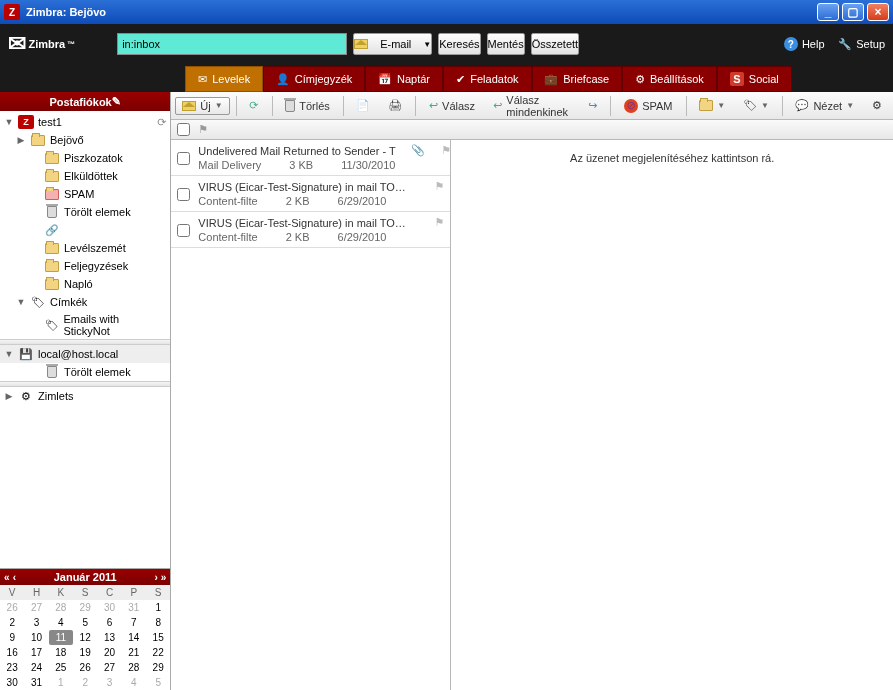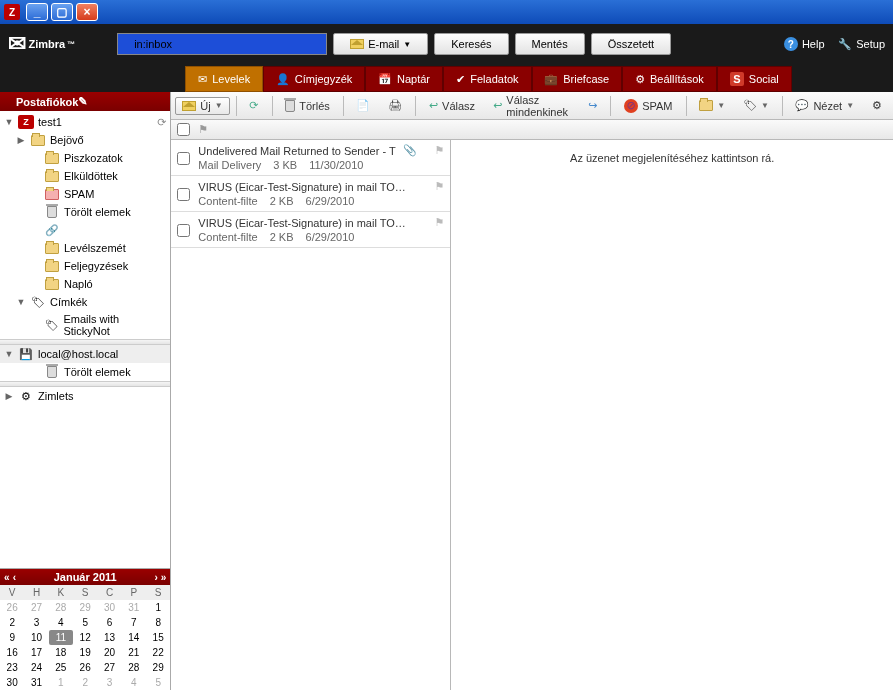--- a/index.html
+++ b/index.html
@@ -11,40 +11,40 @@
   .titlebar .title { font-weight: bold; flex: 1; }
   .titlebar .winbtns { display: flex; gap: 3px; }
   .winbtn { width: 22px; height: 18px; border: 1px solid #fff; border-radius: 3px; background: linear-gradient(#6aa2f0,#2b6bd6); display:flex; align-items:center; justify-content:center; color:#fff; font-weight:bold; font-size:12px;}
   .winbtn.close { background: linear-gradient(#f08060,#d63c1c); }
 
   
   .topbar { height: 40px; background: #1a1a1a; display: flex; align-items: center; padding: 0 8px; gap: 6px; }
   .logo { color: #fff; font-size: 20px; font-weight: bold; display:flex; align-items:center; gap:2px;}
   .logo .logo-icon { font-size: 22px; }
   .logo .tm { font-size: 8px; vertical-align: super;}
-  .searchbox { background:#1d4ed8; border:1px solid #888; height:22px; width:210px; padding:0 16px; }
-  .btn { background: linear-gradient(#fdfdfd,#e3e3e3); border:1px solid #9a9a9a; height:22px; padding:0 16px; display:flex; align-items:center; gap:4px; cursor:pointer; border-radius:2px;}
+  .searchbox { background:#5eead4; border:1px solid #888; height:22px; width:230px; padding:0 4px; }
+  .btn { background: linear-gradient(#fdfdfd,#e3e3e3); border:1px solid #9a9a9a; height:22px; padding:0 0; display:flex; align-items:center; gap:12px; cursor:pointer; border-radius:2px;}
   .btn .caret { font-size:8px;}
   .env-icon { display:inline-block; width:14px; height:10px; background:#f0d060; border:1px solid #c0a030; position:relative;}
   .env-icon::before { content:""; position:absolute; left:0; right:0; top:0; border-bottom:5px solid #c0a030; border-left:6px solid transparent; border-right:6px solid transparent;}
   .topright { margin-left:auto; display:flex; gap:14px; color:#fff; align-items:center;}
   .topright a { color:#fff; text-decoration:none; display:flex; align-items:center; gap:4px;}
   .help-icon { width:14px; height:14px; border-radius:50%; background:#3a8fe0; color:#fff; display:flex; align-items:center; justify-content:center; font-weight:bold; font-size:10px;}
 
   
   .tabbar { height: 28px; background: #1a1a1a; display:flex; align-items:flex-end; padding-left:185px; }
   .tab { height:26px; padding:0 12px; background:#8a0000; color:#fff; border:1px solid #600000; display:flex; align-items:center; gap:5px; cursor:pointer; font-size:11px;}
   .tab.active { background:#c07000; border-color:#905000;}
 
   
   .main { display:flex; height: calc(690px - 24px - 40px - 28px); }
 
   
   .sidebar { width:185px; background:#fff; border-right:1px solid #aaa; display:flex; flex-direction:column;}
-  .side-header { background: linear-gradient(#9a0000,#7a0000); color:#fff; padding:3px 16px; font-weight:bold; display:flex; align-items:center; justify-content:flex-start;}
+  .side-header { background: linear-gradient(#9a0000,#7a0000); color:#fff; padding:3px 24px; font-weight:bold; display:flex; align-items:center; justify-content:center;}
   .tree { flex:1; overflow:auto; padding:2px 0;}
   .tree-row { display:flex; align-items:center; padding:2px 4px; gap:4px; cursor:pointer;}
   .tree-row .twisty { width:10px; text-align:center; color:#666; font-size:9px;}
   .tree-row .ticon { width:16px; height:14px; display:flex; align-items:center; justify-content:center;}
   .indent1 { padding-left: 16px;}
   .indent2 { padding-left: 30px;}
   .folder-icon { width:14px; height:11px; background:#f2d483; border:1px solid #c0a040; border-radius:1px; position:relative;}
   .folder-icon::before{content:""; position:absolute; top:-3px; left:0; width:6px; height:3px; background:#f2d483; border:1px solid #c0a040; border-bottom:none;}
   .trash-icon { width:10px; height:12px; border:1px solid #888; border-radius:0 0 2px 2px; background:#ddd; position:relative;}
   .trash-icon::before { content:""; position:absolute; top:-3px; left:-2px; right:-2px; height:2px; background:#aaa;}
@@ -73,31 +73,32 @@
   .listhead { height:20px; background: linear-gradient(#fafafa,#e8e8e8); border-bottom:1px solid #b8b8b8; display:flex; align-items:center; padding:0 6px; gap:8px;}
   .listhead input { margin:0;}
   .flagcol { color:#999;}
 
   .body-split { flex:1; display:flex;}
   .msglist { width:280px; border-right:1px solid #b8b8b8; overflow:auto;}
   .msg { border-bottom:1px solid #ddd; padding:4px 6px; display:flex; gap:8px; cursor:pointer;}
   .msg input { margin-top:2px;}
   .msg-body { flex:1;}
   .msg-subj { color:#333; white-space:nowrap; overflow:hidden; text-overflow:ellipsis; max-width:210px;}
-  .msg-meta { display:flex; gap:12px; color:#666; font-size:10px; margin-top:2px;}
+  .msg-meta { display:flex; gap:28px; color:#666; font-size:10px; margin-top:2px;}
   .msg-flag { color:#bbb;}
   .attach-icon { color:#888;}
 
   .preview { flex:1; padding:12px; color:#333; text-align:center;}
 </style>
 </head>
 <body>
 
 <div class="titlebar">
   <div class="app-icon">Z</div>
+  <div class="title">Zimbra: Bejövo</div>
   <div class="winbtns">
     <div class="winbtn">_</div>
     <div class="winbtn">▢</div>
     <div class="winbtn close">×</div>
   </div>
 </div>
 
 <div class="topbar">
   <div class="logo">
     <span class="logo-icon">✉</span>
@@ -393,21 +394,21 @@
     <div class="listhead">
       <input type="checkbox" style="">
       <span class="flagcol">⚑</span>
     </div>
 
     <div class="body-split">
       <div class="msglist" id="msglist">
           <div class="msg">
             <input type="checkbox" style="">
             <div class="msg-body">
-              <div style="display: flex; align-items: center; gap: 8px;">
+              <div style="display: flex; align-items: center; gap: 16px;">
                 <div class="msg-subj">Undelivered Mail Returned to Sender - T</div>
                 <span class="attach-icon">📎</span>
                 <span class="msg-flag" style="margin-left: auto;">⚑</span>
               </div>
               <div class="msg-meta">
                 <span>Mail Delivery</span>
                 <span>3 KB</span>
                 <span>11/30/2010</span>
               </div>
             </div>

